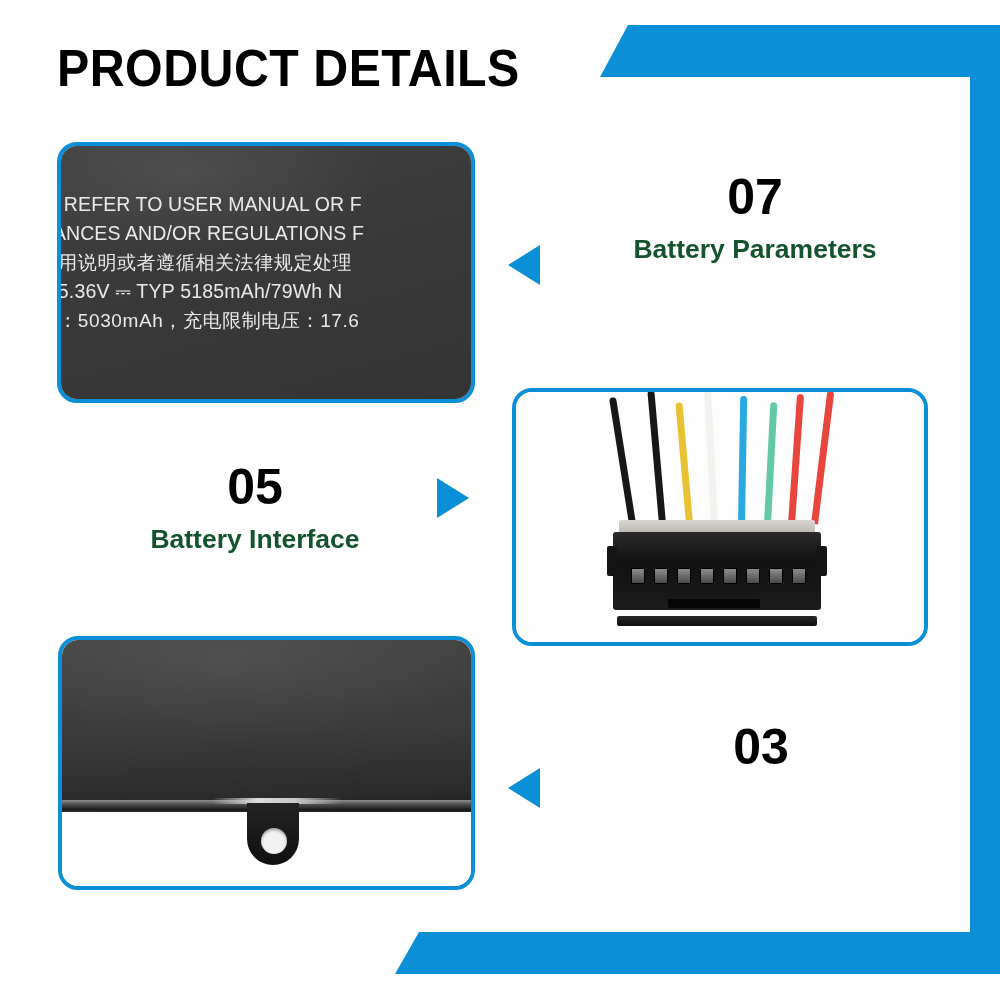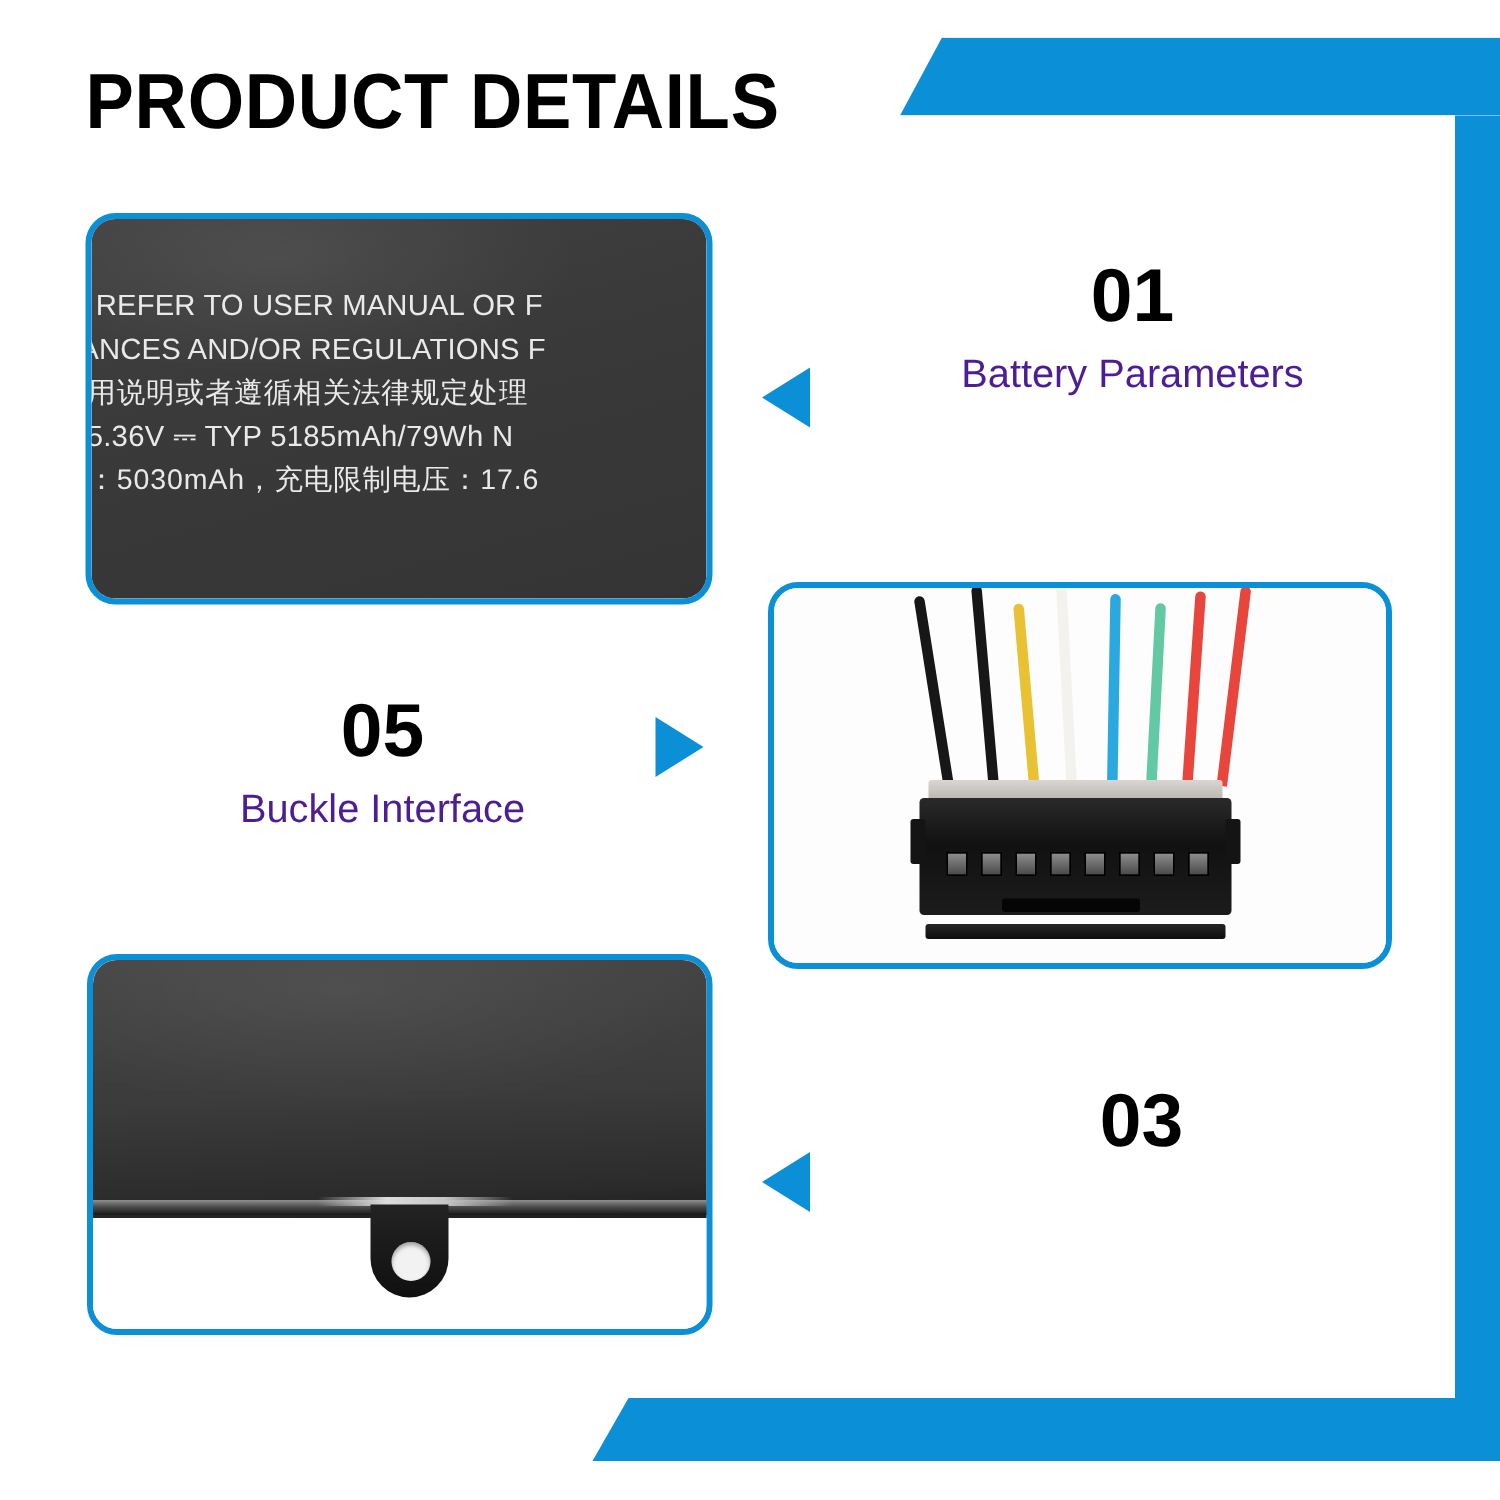--- a/index.html
+++ b/index.html
@@ -267,22 +267,22 @@
   .callout { position: absolute; }
   .callout .num {
     font-size: 50px;
     font-weight: bold;
     color: #000000;
     line-height: 1;
     text-align: center;
   }
   .callout .caption {
     font-size: 26.5px;
-    font-weight: normal;
-    color: #4c1d95;
+    font-weight: bold;
+    color: #14532d;
     line-height: 1.15;
     margin-top: 12px;
     text-align: center;
     white-space: nowrap;
   }
 
   #callout-01 { left: 570px; top: 172px; width: 370px; }
   #callout-02 { left: 85px;  top: 462px; width: 340px; }
   #callout-03 { left: 576px; top: 722px; width: 370px; }
 
@@ -323,21 +323,21 @@
         <div>DINANCES AND/OR REGULATIONS F</div>
         <div class="cn">考使用说明或者遵循相关法律规定处理</div>
         <div class="spec">ng:15.36V ⎓ TYP 5185mAh/79Wh   N</div>
         <div class="cn">容量：5030mAh，充电限制电压：17.6</div>
       </div>
     </div>
   </div>
 
   <div class="tri tri-left" id="arrow-01"></div>
   <div class="callout" id="callout-01">
-    <div class="num">01</div>
+    <div class="num">07</div>
     <div class="caption">Battery Parameters</div>
   </div>
 
   <div class="panel" id="panel-interface">
     <div class="conn-scene">
 
       <div class="wire" style="left:113px; height:128px; background:#171717; transform: rotate(-9deg); transform-origin: bottom center;"></div>
       <div class="wire" style="left:143px; height:134px; background:#171717; transform: rotate(-5deg); transform-origin: bottom center;"></div>
       <div class="wire" style="left:170px; height:122px; background:#e8c233; transform: rotate(-5deg); transform-origin: bottom center;"></div>
       <div class="wire" style="left:195px; height:135px; background:#f4f2ee; transform: rotate(-3deg); transform-origin: bottom center;"></div>
@@ -360,21 +360,21 @@
           <div class="conn-notch"></div>
         </div>
         <div class="conn-base"></div>
       </div>
     </div>
   </div>
 
   <div class="tri tri-right" id="arrow-02"></div>
   <div class="callout" id="callout-02">
     <div class="num">05</div>
-    <div class="caption">Buckle Interface</div>
+    <div class="caption">Battery Interface</div>
   </div>
 
   <div class="panel" id="panel-buckle">
     <div class="buckle-scene">
       <div class="batt-body"></div>
       <div class="batt-edge"></div>
       <div class="buckle-hl"></div>
       <div class="buckle-tab"></div>
       <div class="buckle-hole"></div>
     </div>

